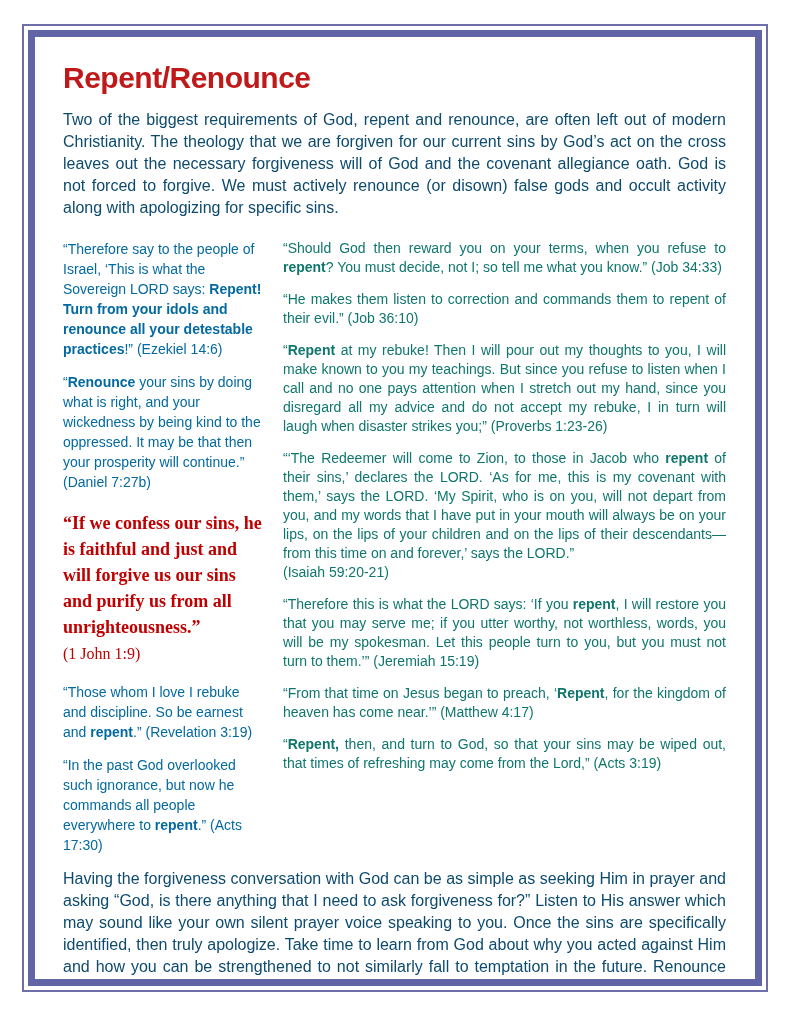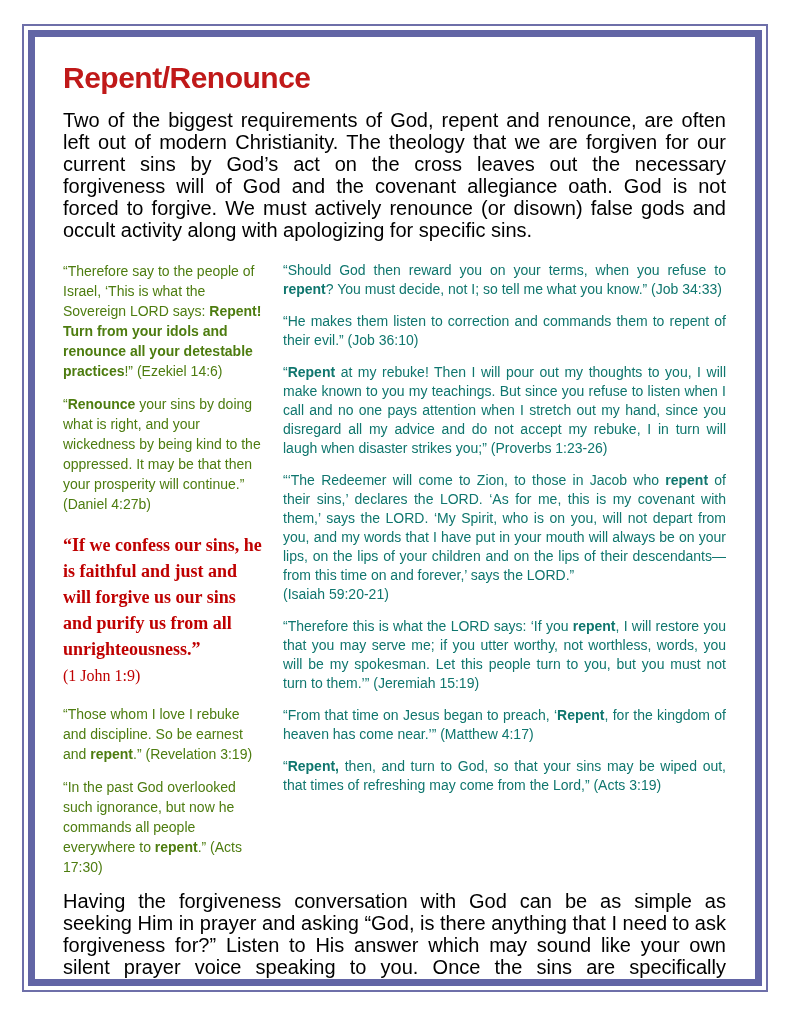--- a/index.html
+++ b/index.html
@@ -25,42 +25,42 @@
     overflow: hidden;
   }
   h1.doc-title {
     margin: 6px 0 14px 0;
     font-size: 30px;
     font-weight: bold;
     letter-spacing: -0.5px;
     color: #c01919;
   }
   .intro, .closing {
-    font-size: 20px;
+    font-size: 16px;
     line-height: 22px;
     text-align: justify;
-    color: #000000;
+    color: #0c4a6e;
     margin: 0 0 2px 0;
   }
   .columns {
     display: flex;
     margin-top: 20px;
   }
   .col-left {
     width: 202px;
     flex: 0 0 202px;
     margin-right: 18px;
   }
   .col-right { flex: 1; }
   .quote {
     margin: 0 0 13px 0;
     font-size: 14px;
   }
   .col-left .quote {
-    color: #4d7c0f;
+    color: #0369a1;
     line-height: 20px;
     text-align: left;
   }
   .col-right .quote {
     color: #0f766e;
     line-height: 19px;
     text-align: justify;
   }
   .quote.red-callout {
     color: #bf0000;
@@ -83,21 +83,21 @@
 <div class="page-frame">
   <div class="page-inner">
 
     <h1 class="doc-title">Repent/Renounce</h1>
 
     <p class="intro">Two of the biggest requirements of God, repent and renounce, are often left out of modern Christianity. The theology that we are forgiven for our current sins by God’s act on the cross leaves out the necessary forgiveness will of God and the covenant allegiance oath. God is not forced to forgive. We must actively renounce (or disown) false gods and occult activity along with apologizing for specific sins.</p>
 
     <div class="columns">
       <div class="col-left" id="left-col">
           <p class="quote"><span>“Therefore say to the people of Israel, ‘This is what the Sovereign LORD says: </span><b>Repent! Turn from your idols and renounce all your detestable practices</b><span>!” (Ezekiel 14:6)</span></p>
-          <p class="quote"><span>“</span><b>Renounce</b><span> your sins by doing what is right, and your wickedness by being kind to the oppressed. It may be that then your prosperity will continue.” (Daniel 4:27b)</span></p>
+          <p class="quote"><span>“</span><b>Renounce</b><span> your sins by doing what is right, and your wickedness by being kind to the oppressed. It may be that then your prosperity will continue.” (Daniel 7:27b)</span></p>
           <p class="quote red-callout"><b>“If we confess our sins, he is faithful and just and will forgive us our sins and purify us from all unrighteousness.”</b><br><span class="ref"> (1 John 1:9)</span></p>
           <p class="quote"><span>“Those whom I love I rebuke and discipline. So be earnest and </span><b>repent</b><span>.” (Revelation 3:19)</span></p>
           <p class="quote"><span>“In the past God overlooked such ignorance, but now he commands all people everywhere to </span><b>repent</b><span>.” (Acts 17:30)</span></p>
         </div>
       <div class="col-right" id="right-col">
           <p class="quote"><span>“Should God then reward you on your terms, when you refuse to </span><b>repent</b><span>? You must decide, not I; so tell me what you know.” (Job 34:33)</span></p>
           <p class="quote"><span>“He makes them listen to correction and commands them to repent of their evil.” (Job 36:10)</span></p>
           <p class="quote"><span>“</span><b>Repent</b><span> at my rebuke! Then I will pour out my thoughts to you, I will make known to you my teachings. But since you refuse to listen when I call and no one pays attention when I stretch out my hand, since you disregard all my advice and do not accept my rebuke, I in turn will laugh when disaster strikes you;” (Proverbs 1:23-26)</span></p>
           <p class="quote"><span>“‘The Redeemer will come to Zion, to those in Jacob who </span><b>repent</b><span> of their sins,’ declares the LORD. ‘As for me, this is my covenant with them,’ says the LORD. ‘My Spirit, who is on you, will not depart from you, and my words that I have put in your mouth will always be on your lips, on the lips of your children and on the lips of their descendants—from this time on and forever,’ says the LORD.”</span><br><span>(Isaiah 59:20-21)</span></p>
           <p class="quote"><span>“Therefore this is what the LORD says: ‘If you </span><b>repent</b><span>, I will restore you that you may serve me; if you utter worthy, not worthless, words, you will be my spokesman. Let this people turn to you, but you must not turn to them.’” (Jeremiah 15:19)</span></p>

